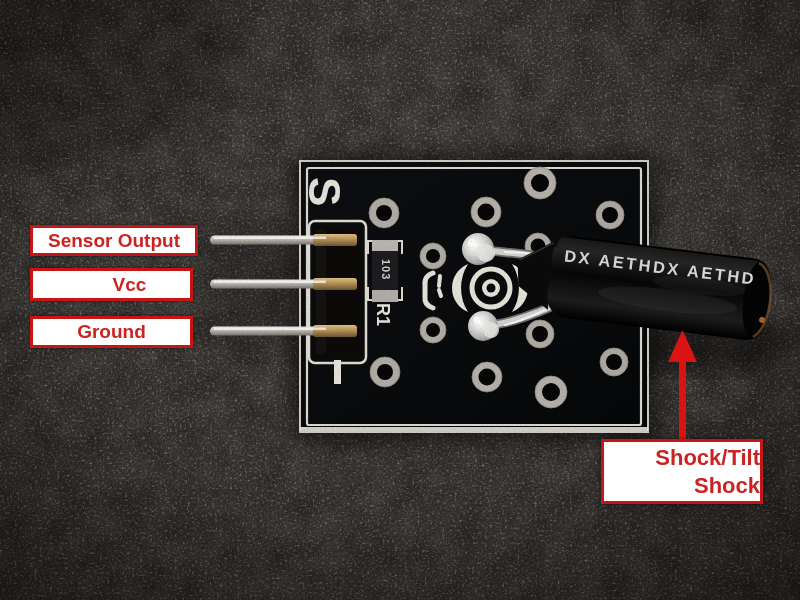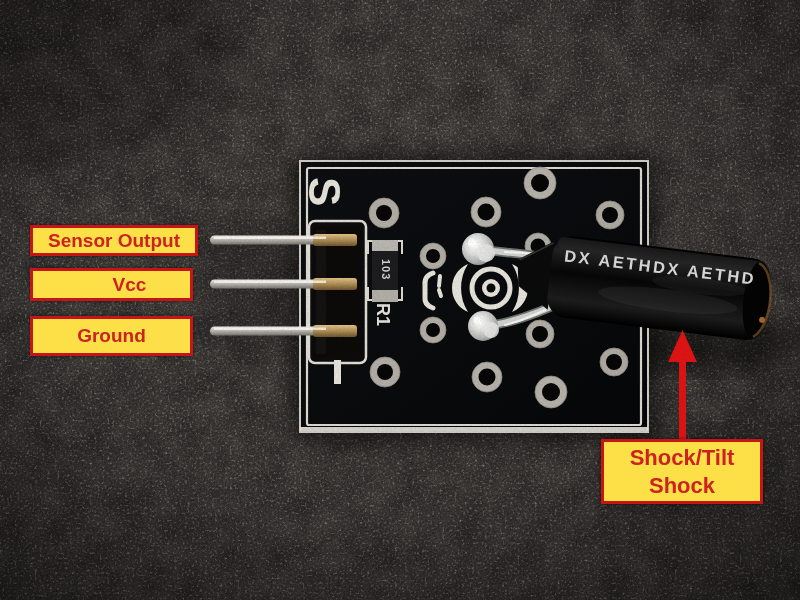--- a/index.html
+++ b/index.html
@@ -3,30 +3,30 @@
 <meta charset="utf-8">
 <style>
   html,body{margin:0;padding:0;background:#222;}
   .scene{
     position:relative;width:800px;height:600px;overflow:hidden;
     font-family:"Liberation Sans",sans-serif;background:#46423f;
   }
   .scene svg{position:absolute;left:0;top:0;}
   .callout{
     position:absolute;box-sizing:border-box;
-    background:#fde047;border:3px solid #c41616;color:#cc2222;
+    background:#ffffff;border:3px solid #c41616;color:#cc2222;
     font-weight:bold;display:flex;align-items:center;justify-content:center;
     text-align:center;box-shadow:0 0 3px rgba(0,0,0,.55);
     font-family:"Liberation Sans",sans-serif;
   }
   #label-sensor-output{left:30px;top:225px;width:168px;height:31px;font-size:19px;}
   #label-vcc{left:30px;top:268px;width:163px;height:33px;font-size:19px;padding-left:36px;}
-  #label-ground{left:30px;top:316px;width:163px;height:40px;font-size:19px;}
+  #label-ground{left:30px;top:316px;width:163px;height:32px;font-size:19px;}
   #label-shock{left:601px;top:439px;width:162px;height:65px;font-size:22px;
-               line-height:1.25;flex-direction:column;}
+               line-height:1.25;flex-direction:column;align-items:flex-end;}
 </style>
 </head>
 <body>
 
 <div class="scene">
 
   <svg width="800" height="600" viewBox="0 0 800 600">
     <defs>
       <radialGradient id="bgGrad" cx="0.5" cy="0.42" r="0.8">
         <stop offset="0" stop-color="#57524e"></stop>

